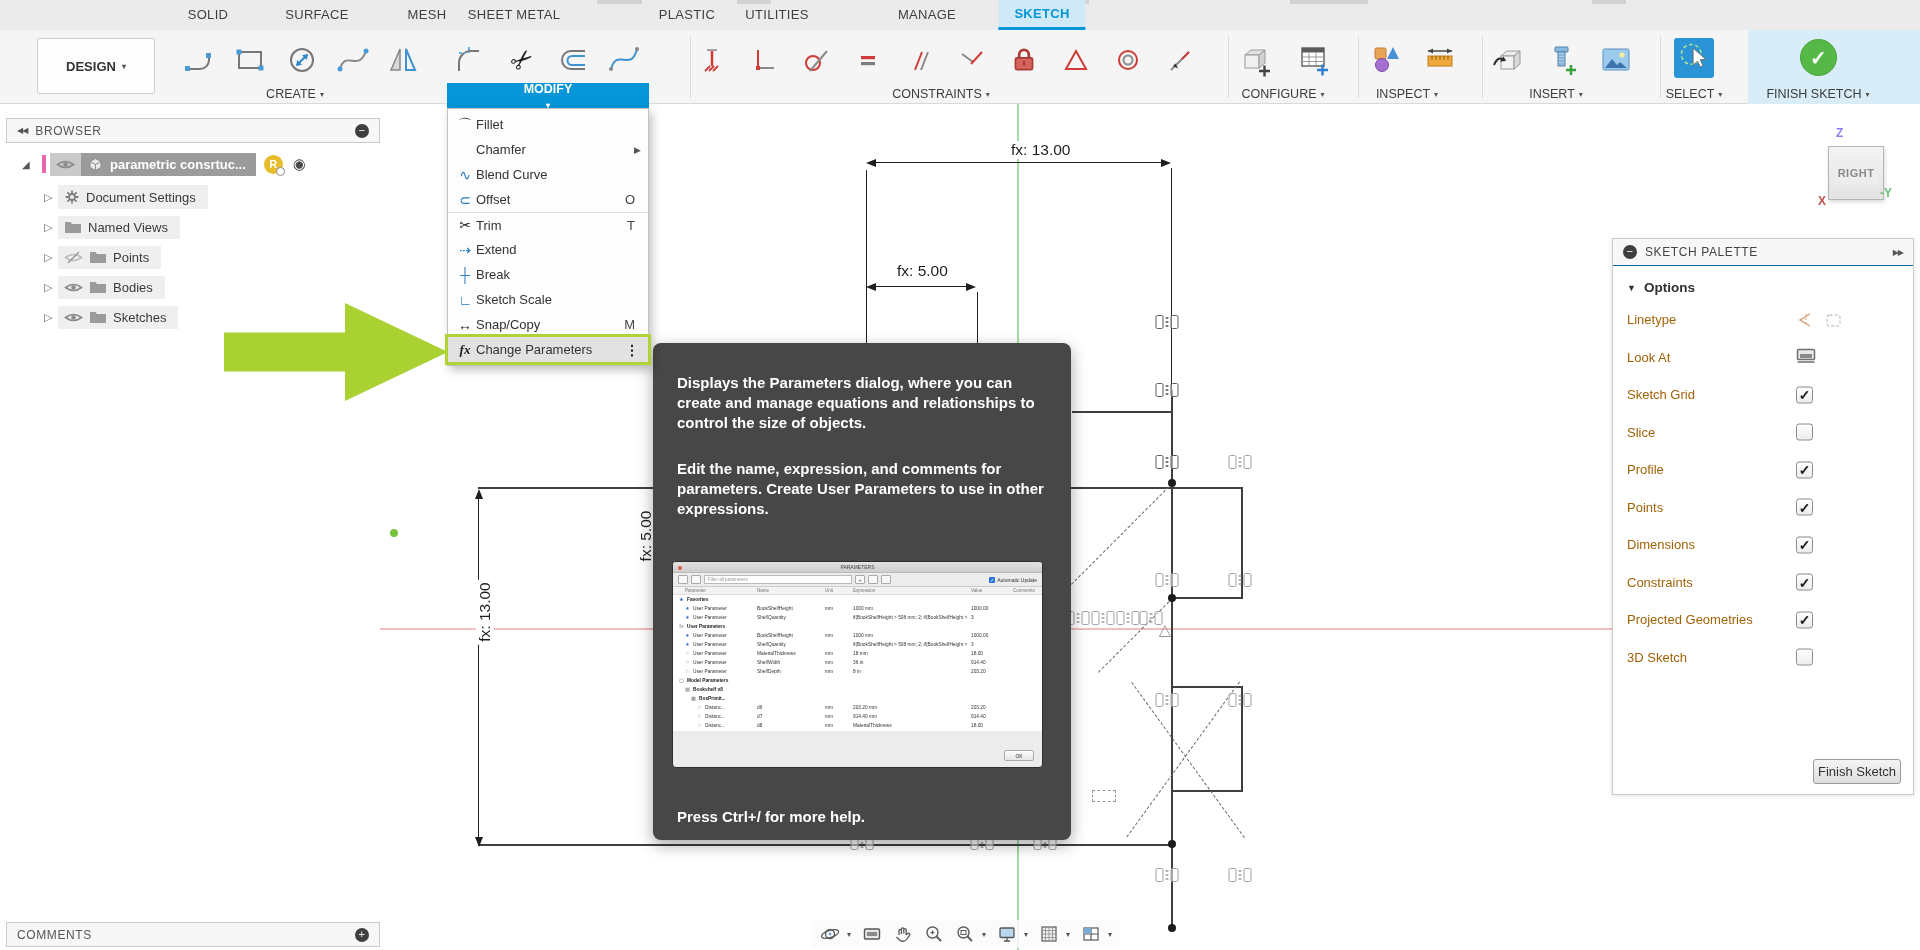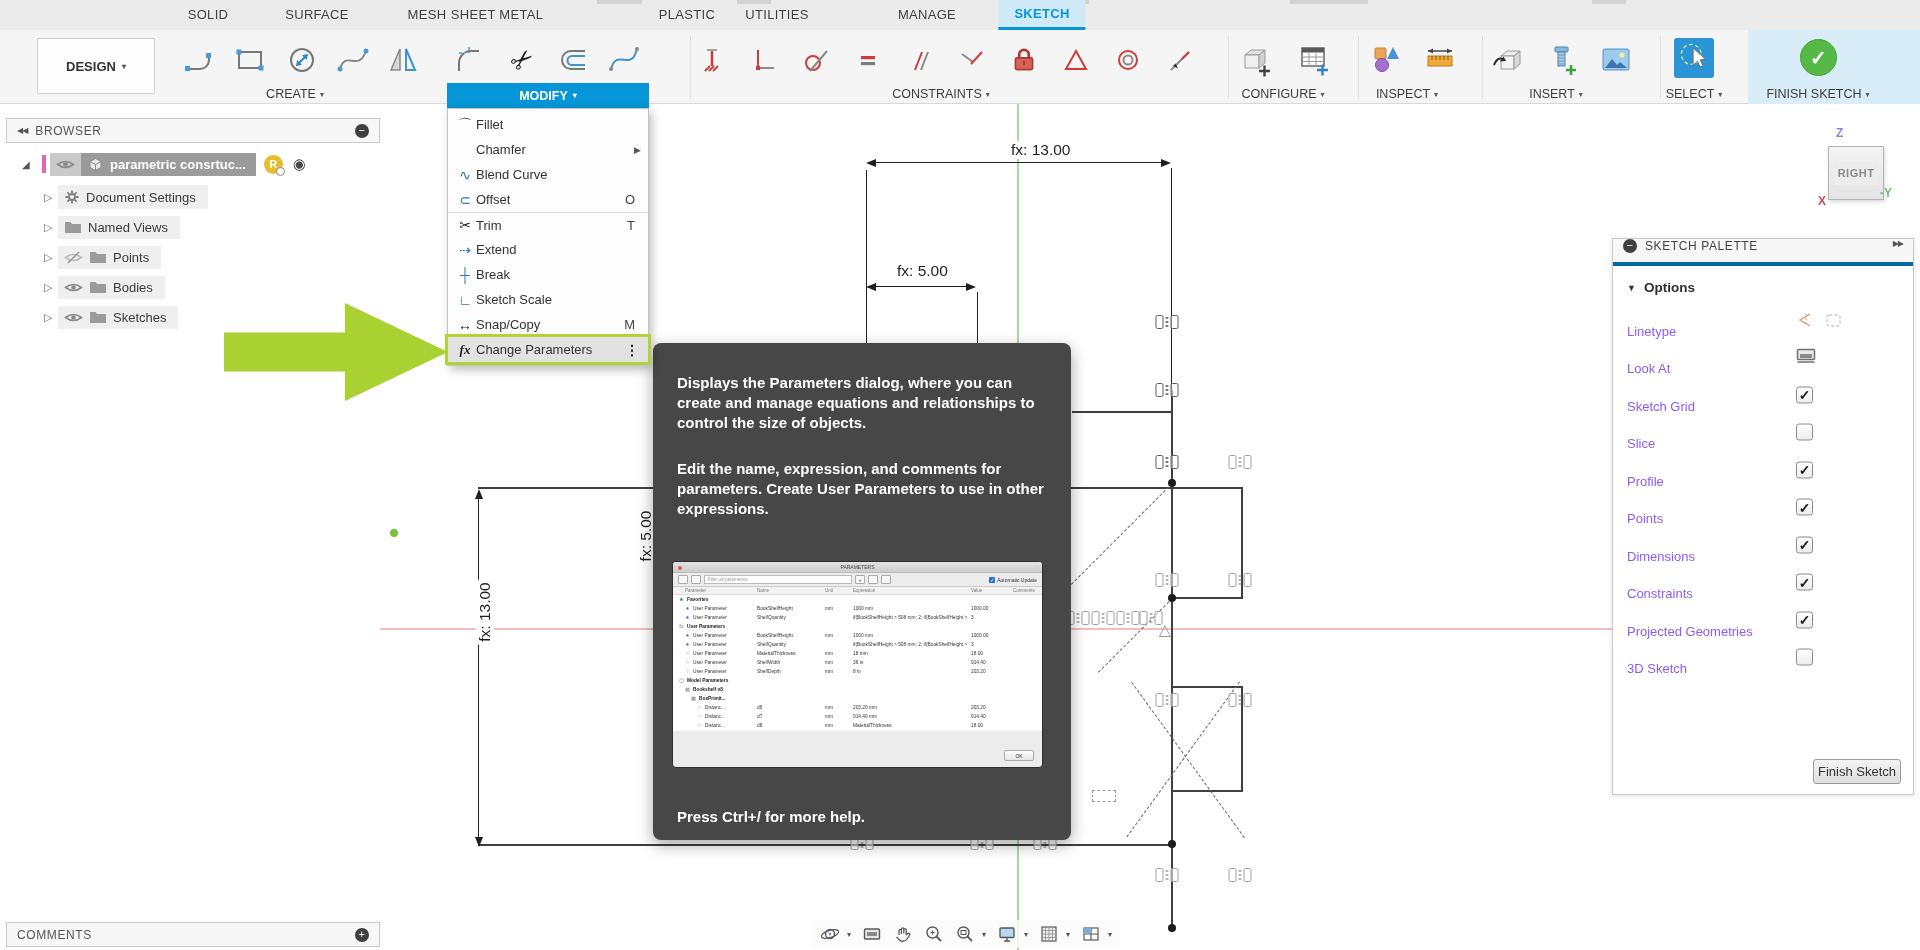--- a/index.html
+++ b/index.html
@@ -65,21 +65,21 @@
   .bchip { display:flex; align-items:center; gap:6px; background:#efefef; padding:4px 12px 4px 6px; }
   .bchip svg { display:none; }
   .brow.eye .i-eye { display:block; }
   .brow.eyeoff .i-eyeoff { display:block; }
   .brow.gear .i-gear { display:block; }
   .brow.folder .i-folder { display:block; }
   .blabel { font-size:13px; color:#3a3a3a; white-space:nowrap; }
 
   
   .mhead { position:absolute; left:447px; top:83px; width:202px; height:25px; background:#0696d7; color:#fff;
-           font-size:12.5px; font-weight:bold; display:flex; align-items:center; justify-content:center; gap:5px; z-index:40; }
+           font-size:12.5px; font-weight:bold; display:flex; align-items:center; justify-content:center; gap:5px; z-index:40;flex-direction:column; }
   .mhead .caret { color:#fff; }
   .menu { position:absolute; left:447px; top:108px; width:202px; background:#fdfdfd; border:1px solid #c2c2c2;
           padding:3px 0; box-shadow:3px 4px 9px rgba(0,0,0,.25); z-index:40; }
   .mitem { height:25px; display:flex; align-items:center; padding:0 8px 0 6px; font-size:13px; color:#333; position:relative; }
   .mic { width:22px; text-align:center; font-size:14px; color:#555; flex:none; }
   .ic-blue .mic { color:#2a7fc1; }
   .ic-dark .mic { color:#222; }
   .ic-fx .mic { font-style:italic; font-family:"Liberation Serif", serif; font-weight:bold; color:#222; font-size:13px; }
   .mitem.sep { border-top:1px solid #ddd; }
   .msc { position:absolute; right:13px; color:#444; }
@@ -156,26 +156,26 @@
   
   .vcube { position:absolute; left:1828px; top:146px; width:56px; height:54px; background:linear-gradient(#f4f4f4,#e3e3e3);
            border:1px solid #b5b5b5; box-shadow:1px 2px 4px rgba(0,0,0,.15); display:flex; align-items:center;
            justify-content:center; z-index:10; }
   .vface { background:#ededed; padding:6px 4px; font-size:11px; font-weight:bold; color:#8a8a8a; letter-spacing:.5px; }
   .vax { position:absolute; font-size:12px; font-weight:bold; z-index:10; }
 
   
   .palette { position:absolute; left:1612px; top:238px; width:302px; height:557px; background:rgba(255,255,255,.97);
              border:1px solid #c9c9c9; box-shadow:0 1px 5px rgba(0,0,0,.12); z-index:20; }
-  .phd { height:27px; background:#f7f7f7; border-bottom:4px solid #0369a1; display:flex; align-items:flex-start;
+  .phd { height:27px; background:#f7f7f7; border-bottom:1px solid #0369a1; display:flex; align-items:center;
          padding:0 10px; font-size:12px; color:#444; letter-spacing:.6px; gap:8px; }
   .phd .dblarrow { margin:0 0 0 auto; }
   .optrow { display:flex; align-items:center; gap:8px; padding:14px 14px 6px; font-size:13.5px; font-weight:bold; color:#2f2f2f; }
   .optrow .tri { font-size:9px; color:#333; }
-  .prow { position:relative; height:37.5px; display:flex; align-items:flex-end; padding:0 14px; font-size:13px; color:#8b5cf6; }
+  .prow { position:relative; height:37.5px; display:flex; align-items:center; padding:0 14px; font-size:13px; color:#a16207; }
   .pctl { position:absolute; left:183px; top:50%; transform:translateY(-50%); display:flex; align-items:center; gap:9px; }
   .lt-icons, .la-icon, .pcb { display:none; }
   .prow.ctl-linetype .lt-icons { display:flex; gap:9px; }
   .prow.ctl-lookat .la-icon { display:block; }
   .prow.on .pcb, .prow.off .pcb { display:flex; }
   .pcb { width:17px; height:17px; border:1.5px solid #8a8a8a; border-radius:3px; background:linear-gradient(#fff,#ececec);
          align-items:center; justify-content:center; font-size:14px; font-weight:bold; color:#1d1d1d; }
   .prow.on .pcb::after { content:"✓"; }
   .pfinish { position:absolute; right:12px; bottom:10px; width:88px; height:25px; background:linear-gradient(#f4f4f4,#dedede);
              border:1px solid #9a9a9a; border-radius:3px; font-size:13px; color:#333; display:flex; align-items:center;
@@ -335,21 +335,21 @@
 
   <div class="tabbar">
     <span class="tseg" style="left:597px;width:45px"></span>
     <span class="tseg" style="left:737px;width:34px"></span>
     <span class="tseg" style="left:1053px;width:36px"></span>
     <span class="tseg" style="left:1290px;width:78px"></span>
     <span class="tseg" style="left:1592px;width:34px"></span>
     <span class="tab" style="left:208px">SOLID</span>
     <span class="tab" style="left:317px">SURFACE</span>
     <span class="tab" style="left:427px">MESH</span>
-    <span class="tab" style="left:497px">SHEET METAL</span>
+    <span class="tab" style="left:514px">SHEET METAL</span>
     <span class="tab" style="left:687px">PLASTIC</span>
     <span class="tab" style="left:777px">UTILITIES</span>
     <span class="tab" style="left:927px">MANAGE</span>
     <span class="tab active" style="left:1042px">SKETCH</span>
   </div>
 
   <div class="toolbar">
     <div class="design-btn">
       <span>DESIGN</span>
       <span class="caret">▾</span>

